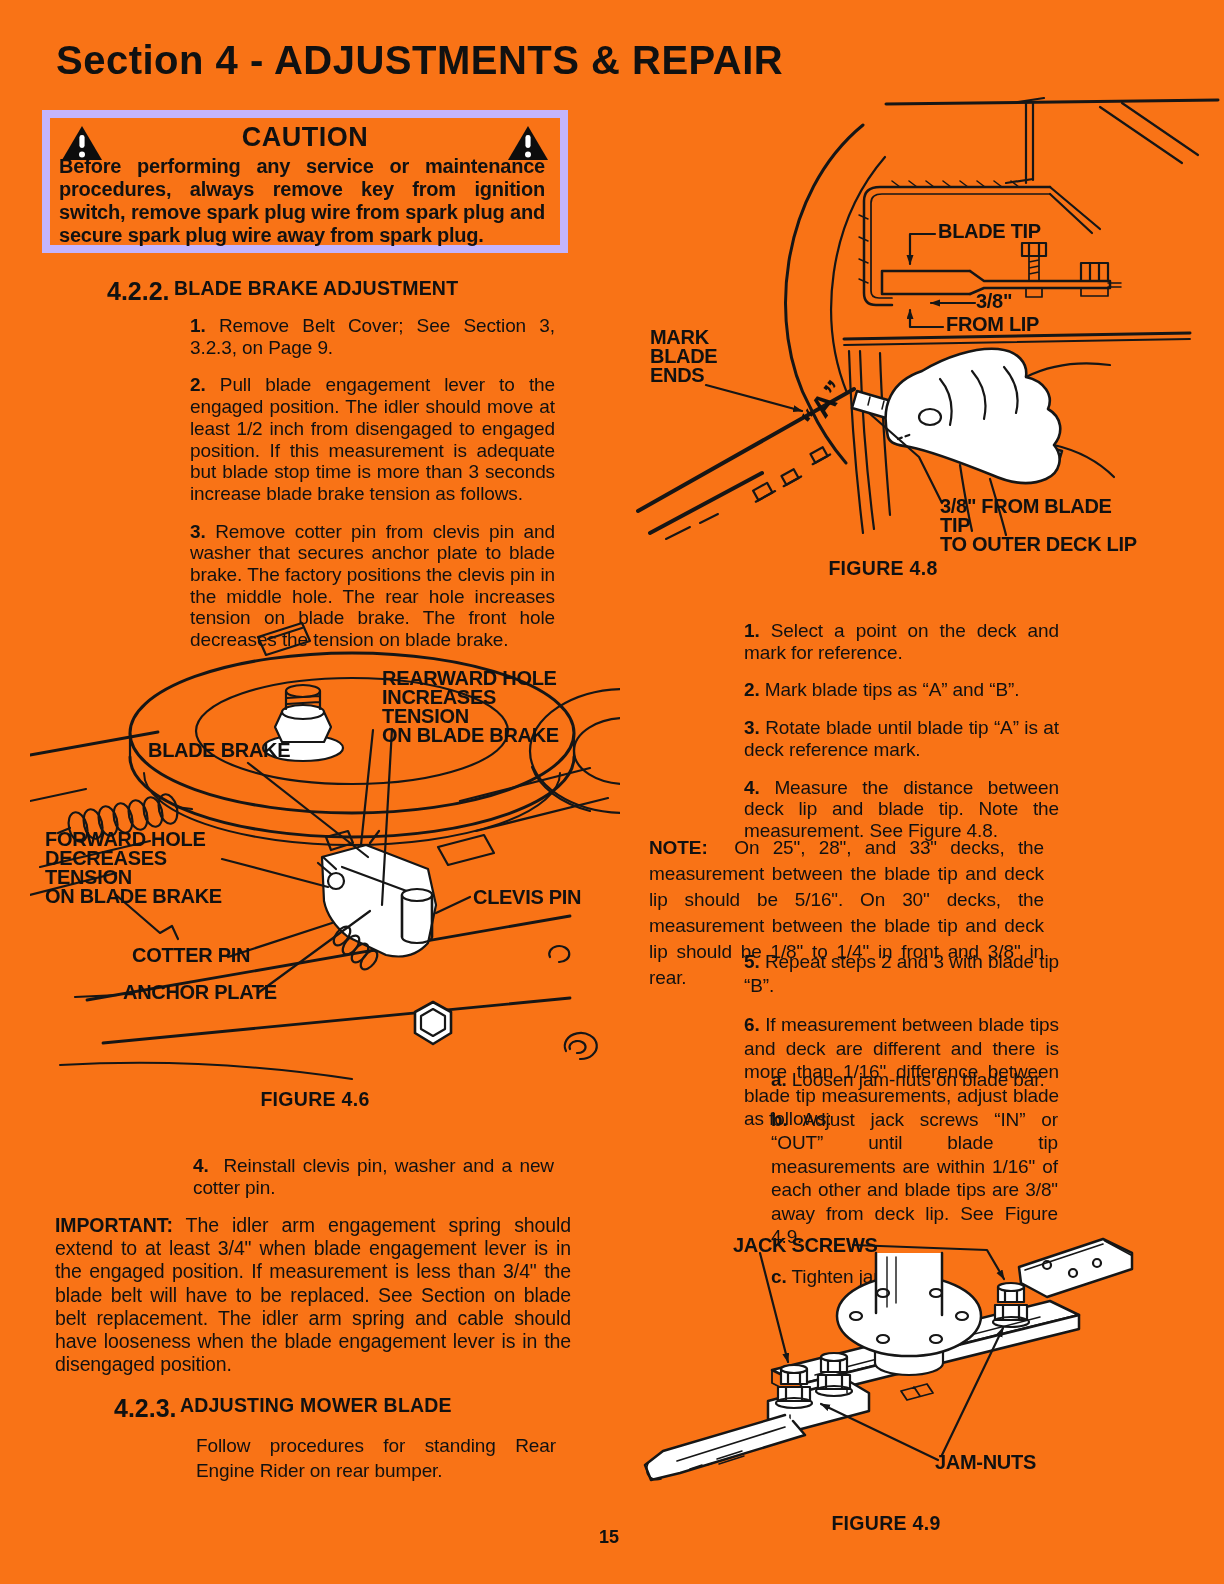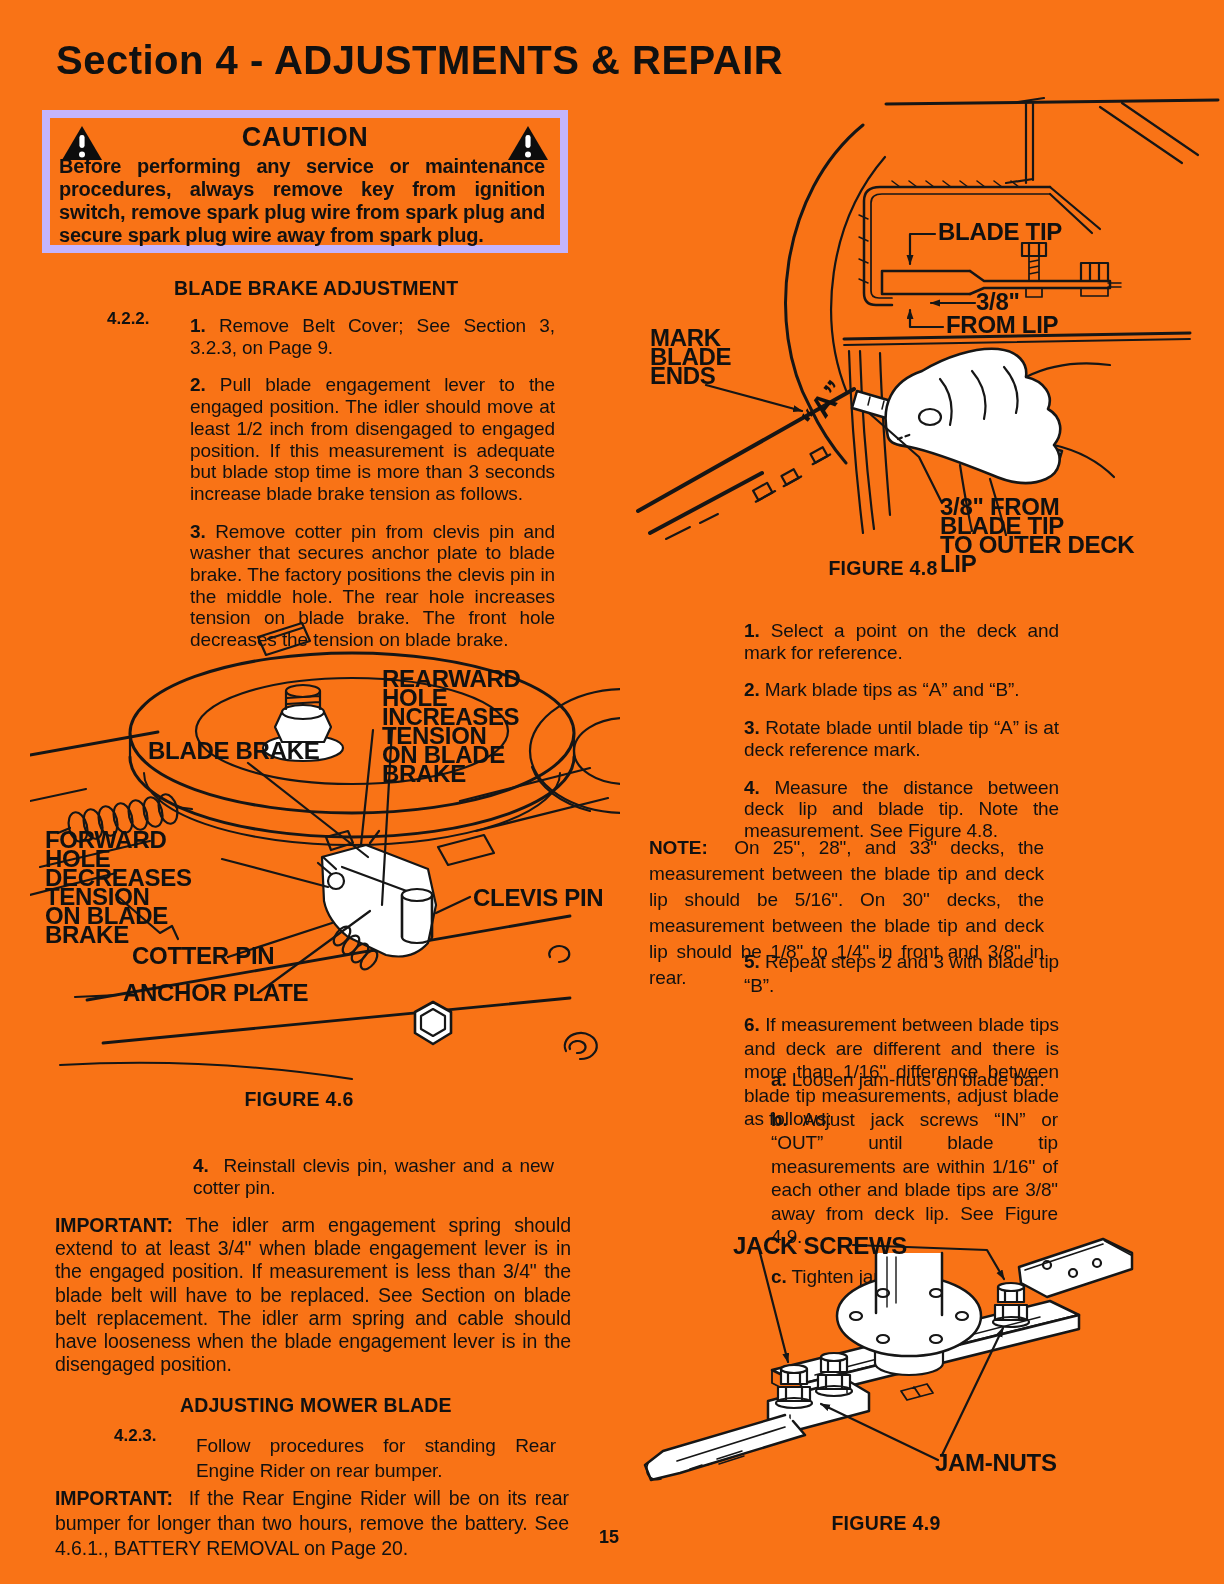--- a/index.html
+++ b/index.html
@@ -10,27 +10,27 @@
     text-decoration:underline;
   }
   .abs{position:absolute;}
   .page-title{font-size:40px;font-weight:bold;letter-spacing:0.5px;white-space:nowrap;}
   
   .caution-box{border:8px solid #c4b5fd;box-sizing:border-box;}
   .caution-title{font-size:27px;font-weight:bold;text-align:center;margin-top:4px;letter-spacing:0.5px;}
   .caution-body{font-size:20px;font-weight:bold;line-height:23px;text-align:justify;padding:2px 15px 0 9px;letter-spacing:-0.2px;}
   .warn-icon{position:absolute;top:7px;width:42px;height:36px;}
   
-  .sec-num{font-size:17px;font-weight:bold;margin-top:32px;}
+  .sec-num{font-size:25px;font-weight:bold;}
   .sec-head{font-size:19.5px;font-weight:bold;letter-spacing:0.2px;}
   .steps p{margin:16px;font-size:19px;line-height:21.7px;text-align:justify;letter-spacing:-0.1px;}
   .steps .n{font-weight:bold;}
   .para{font-size:19.5px;line-height:23.2px;text-align:justify;letter-spacing:-0.1px;}
   .para .lbl{font-weight:bold;}
-  .fig-label{position:absolute;font-weight:bold;font-size:24px;line-height:19px;white-space:pre-line;letter-spacing:-0.3px;}
+  .fig-label{position:absolute;font-weight:bold;font-size:20px;line-height:19px;white-space:pre-line;letter-spacing:-0.3px;}
   .fig-caption{font-size:19.5px;font-weight:bold;text-align:center;letter-spacing:0.3px;}
   .page-num{font-size:18px;font-weight:bold;}
   svg{display:block;}
   .lh26 p{line-height:26px;}
   .lh235 p{line-height:23.5px;}
   .blade-a{font-size:30px;font-weight:bold;transform:rotate(-52deg);}
 </style>
 </head>
 <body>
 
@@ -147,39 +147,36 @@
 INCREASES TENSION
 ON BLADE BRAKE</div>
     <div class="fig-label" style="left:118px;top:136px;">BLADE BRAKE</div>
     <div class="fig-label" style="left:15px;top:225px;width:180px;">FORWARD HOLE
 DECREASES TENSION
 ON BLADE BRAKE</div>
     <div class="fig-label" style="left:443px;top:283px;">CLEVIS PIN</div>
     <div class="fig-label" style="left:102px;top:341px;">COTTER PIN</div>
     <div class="fig-label" style="left:93px;top:378px;">ANCHOR PLATE</div>
   </div>
-  <div class="abs fig-caption" style="left:149px;top:1088px;width:300px;">FIGURE 4.6</div>
+  <div class="abs fig-caption" style="left:165px;top:1088px;width:300px;">FIGURE 4.6</div>
 
   <div class="abs steps" style="left:177px;top:1139px;width:393px;">
     <p><span class="n">4.</span>&nbsp; <span>Reinstall clevis pin, washer and a new cotter pin.</span></p>
   </div>
 
   <div class="abs para" style="left:55px;top:1214px;width:516px;">
     <span class="lbl">IMPORTANT:</span> <span>The idler arm engagement spring should extend to at least 3/4" when blade engagement lever is in the engaged position. If measurement is less than 3/4" the blade belt will have to be replaced. See Section on blade belt replacement. The idler arm spring and cable should have looseness when the blade engagement lever is in the disengaged position.</span>
   </div>
 
   <div class="abs sec-num" style="left:114px;top:1394px;">4.2.3.</div>
   <div class="abs sec-head" style="left:180px;top:1394px;">ADJUSTING MOWER BLADE</div>
   <div class="abs steps" style="left:180px;top:1417px;width:392px;">
     <p style="line-height:25px;">Follow procedures for standing Rear Engine Rider on rear bumper.</p>
   </div>
 
-  <div class="abs para" style="left:55px;top:1486px;width:514px;line-height:25px;">
-    <span class="lbl">IMPORTANT:</span>&nbsp; <span>If the Rear Engine Rider will be on its rear bumper for longer than two hours, remove the battery.  See 4.6.1., BATTERY REMOVAL on Page 20.</span>
-  </div>
 
   <div class="abs page-num" style="left:599px;top:1527px;">15</div>
 
   <div class="abs" style="left:630px;top:95px;width:594px;height:460px;">
     <svg viewBox="0 0 594 460" width="594" height="460">
       <defs>
         <marker id="ar8" markerWidth="11" markerHeight="9" refX="9" refY="3.5" orient="auto" markerUnits="userSpaceOnUse">
           <path d="M0,0 L10,3.5 L0,7 Z" fill="#161616"></path>
         </marker>
       </defs>

